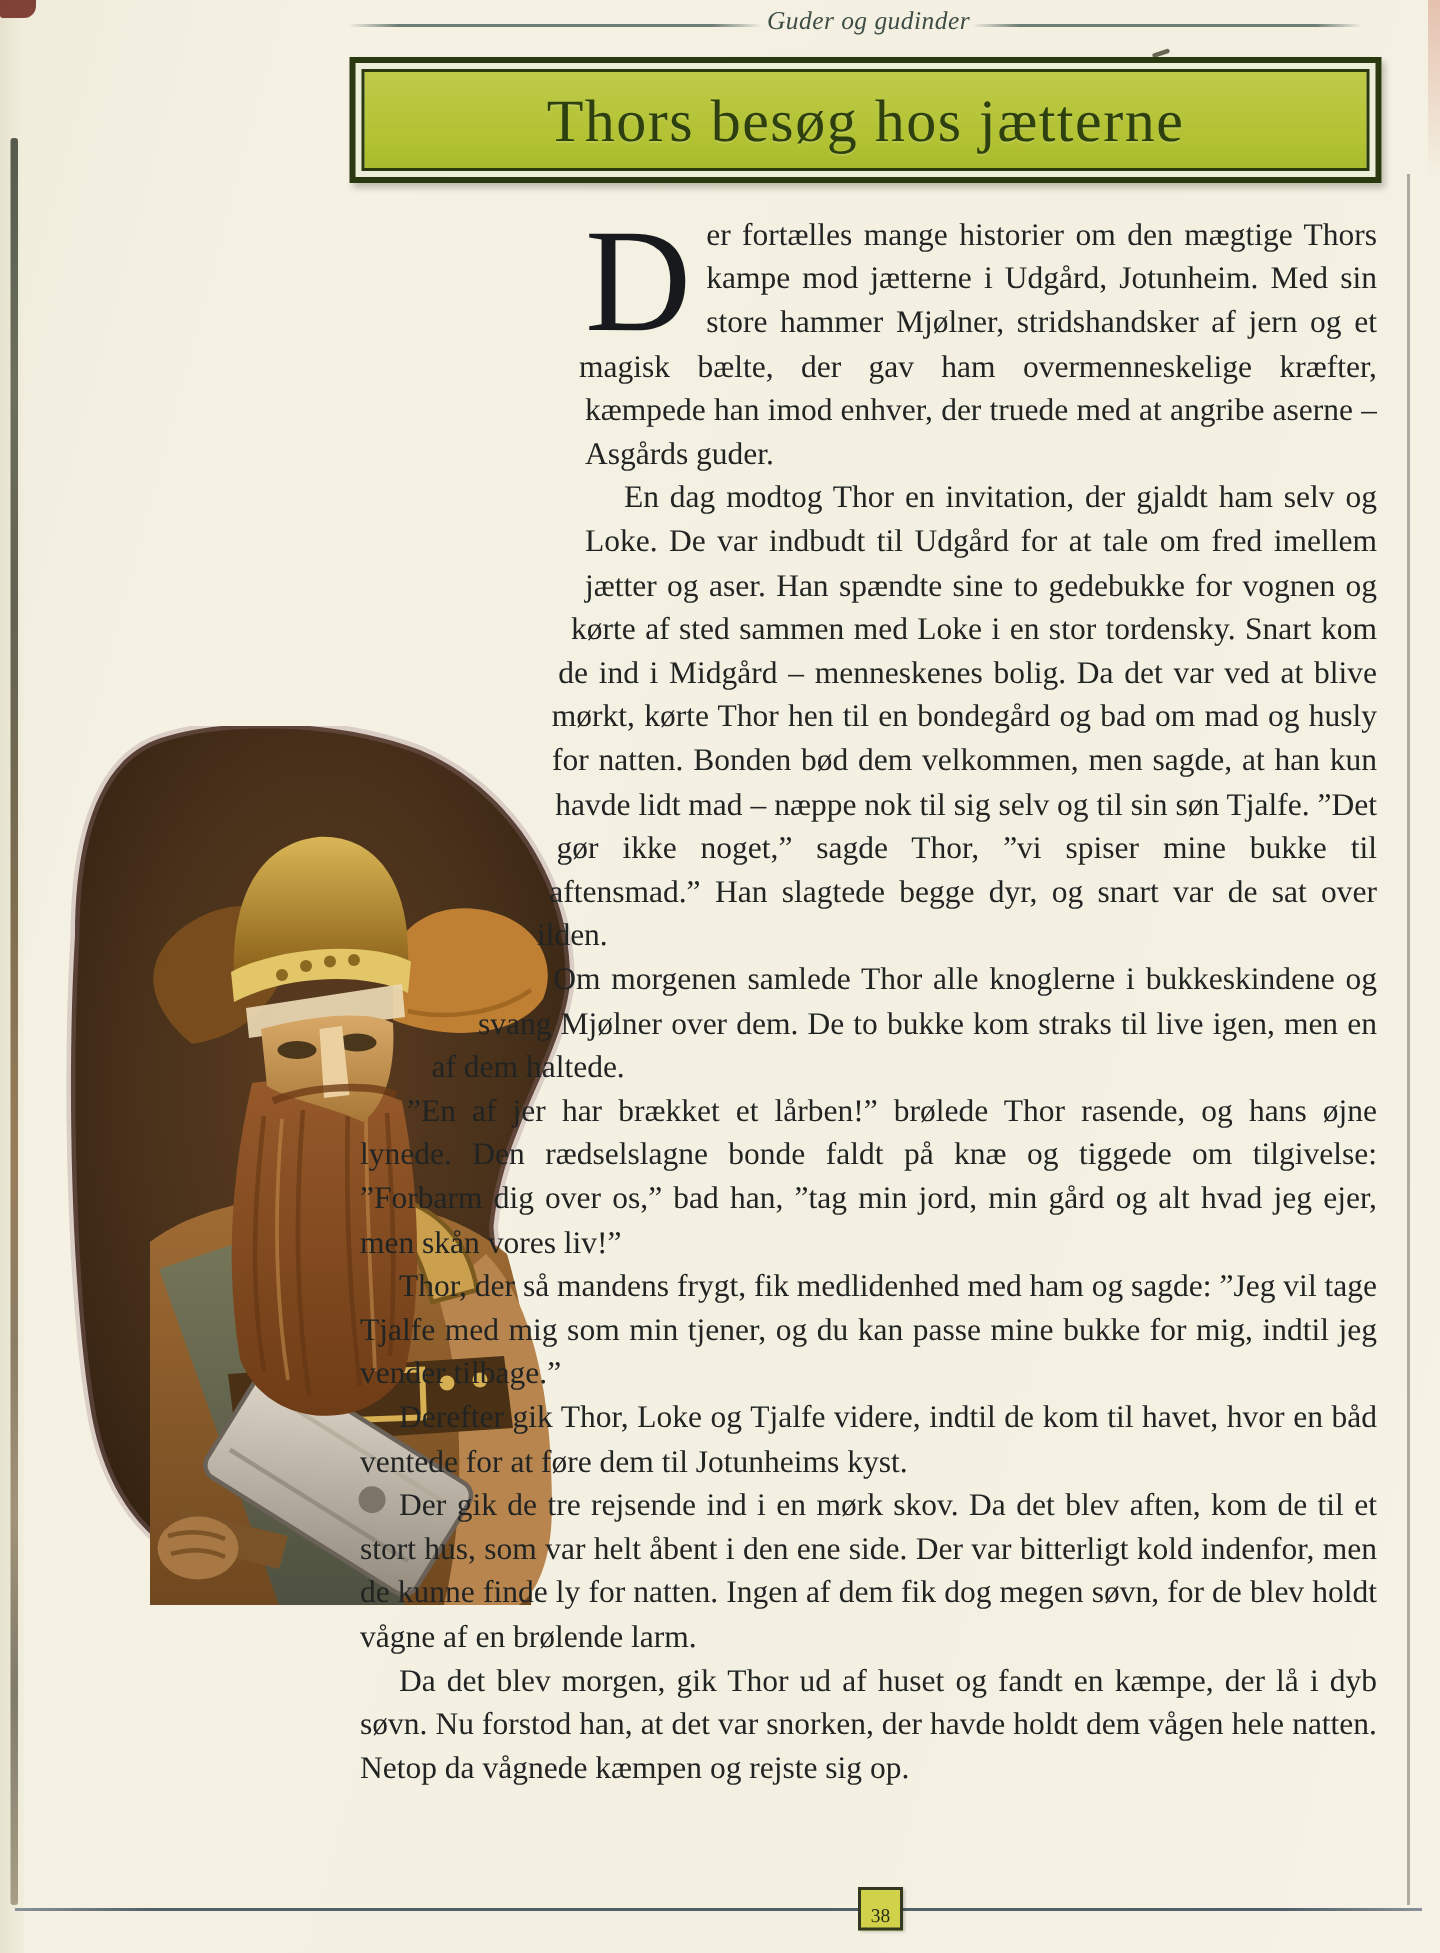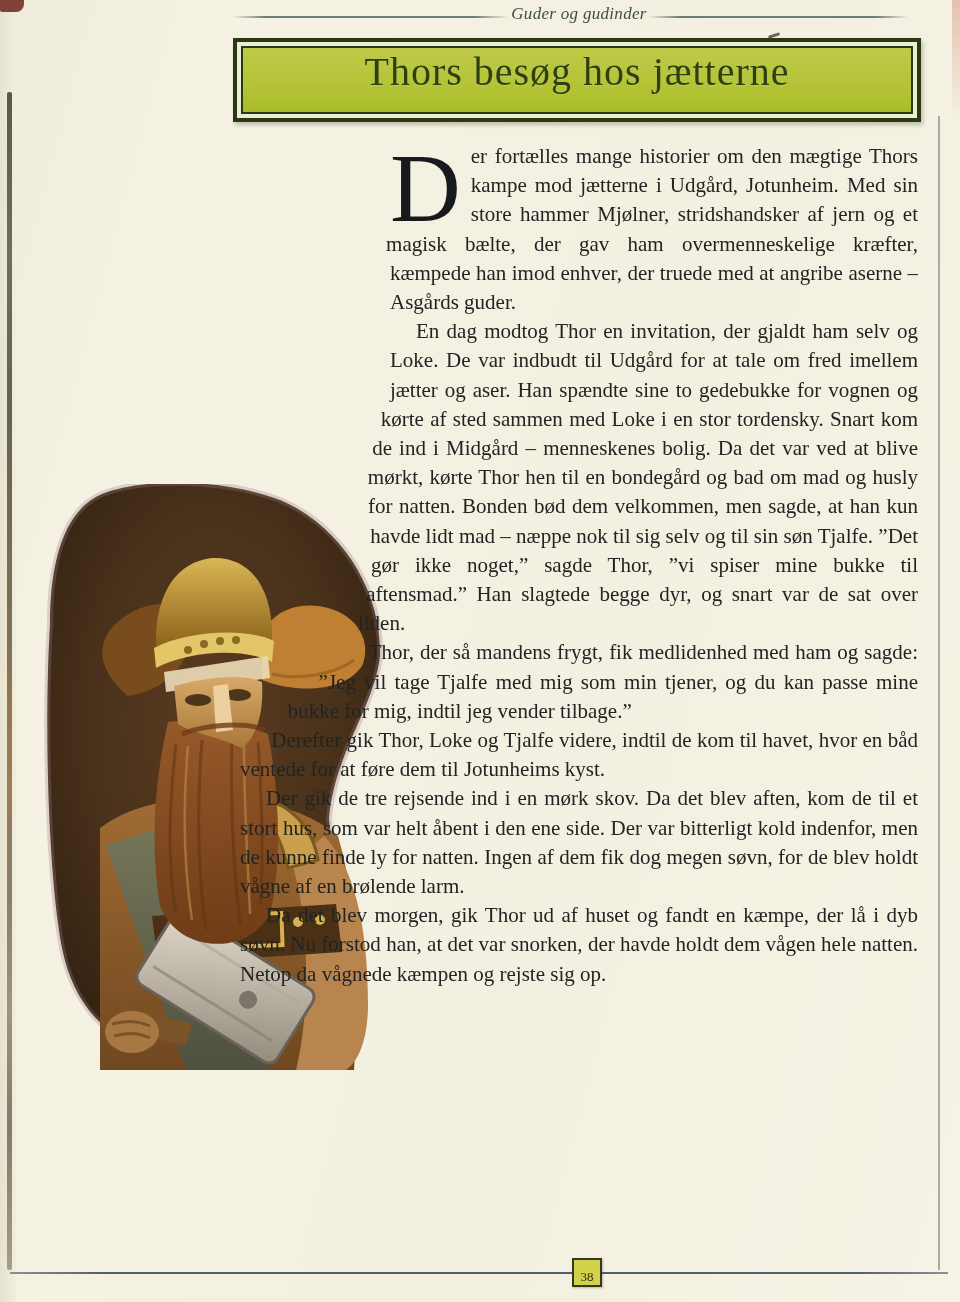--- a/index.html
+++ b/index.html
@@ -32,21 +32,21 @@
     background:linear-gradient(90deg, rgba(110,126,118,0), #6e7e76 12%, #6e7e76 88%, rgba(110,126,118,0)); }
   .head-rule.left  { left:232px; width:276px; }
   .head-rule.right { left:648px; width:260px; }
 
   
   .title-box { position:absolute; left:233px; top:38px; width:688px; height:84px;
     border:4px solid #2b3910; background:#edeeda; padding:4px;
     box-shadow:2px 3px 4px rgba(60,60,40,.28); }
   .title-box-inner { width:100%; height:100%; border:2px solid #2b3910;
     background:linear-gradient(#bfca49, #b2c232 70%, #a9ba2c);
-    display:flex; align-items:flex-start; justify-content:center; }
+    display:flex; align-items:center; justify-content:center; }
   .title-text { font-size:40px; color:#2e4010; letter-spacing:1px; text-shadow:0 1px 0 rgba(255,255,255,.15); }
 
   
   .article { position:absolute; left:240px; top:142px; width:678px; height:1118px;
     font-size:21px; line-height:29.2px; text-align:justify; color:#212423; z-index:2;
     overflow:hidden; }
   .article p { margin:0; text-indent:26px; }
   .article p.first { text-indent:0; }
   .dropcap { float:left; font-size:98px; line-height:76px; padding:8px 10px 0 0; color:#17191c; }
   .illus-spacer { float:left; width:150px; height:578px; margin-top:346px;
@@ -169,20 +169,22 @@
     <ellipse cx="202" cy="211" rx="13" ry="6" fill="#34250f" opacity="0.85"></ellipse>
     <path d="M177,202 L192,200 L197,246 L180,248 Z" fill="#ecd0a0"></path>
     <path d="M146,250 C170,240 212,238 228,246" stroke="#6e3c16" stroke-width="5" fill="none" opacity="0.8"></path>
   </svg>
 
   <div class="article">
     <div class="illus-spacer"></div>
 
   <p class="first"><span class="dropcap">D</span>er fortælles mange historier om den mægtige Thors kampe mod jætterne i Udgård, Jotunheim. Med sin store hammer Mjølner, stridshandsker af jern og et magisk bælte, der gav ham overmenneskelige kræfter, kæmpede han imod enhver, der truede med at angribe aserne – Asgårds guder.</p>
       <p>En dag modtog Thor en invitation, der gjaldt ham selv og Loke. De var indbudt til Udgård for at tale om fred imellem jætter og aser. Han spændte sine to gedebukke for vognen og kørte af sted sammen med Loke i en stor tordensky. Snart kom de ind i Midgård – menneskenes bolig. Da det var ved at blive mørkt, kørte Thor hen til en bondegård og bad om mad og husly for natten. Bonden bød dem velkommen, men sagde, at han kun havde lidt mad – næppe nok til sig selv og til sin søn Tjalfe. ”Det gør ikke noget,” sagde Thor, ”vi spiser mine bukke til aftensmad.” Han slagtede begge dyr, og snart var de sat over ilden.</p>
+      <p>Om morgenen samlede Thor alle knoglerne i bukkeskindene og svang Mjølner over dem. De to bukke kom straks til live igen, men en af dem haltede.</p>
+      <p>”En af jer har brækket et lårben!” brølede Thor rasende, og hans øjne lynede. Den rædselslagne bonde faldt på knæ og tiggede om tilgivelse: ”Forbarm dig over os,” bad han, ”tag min jord, min gård og alt hvad jeg ejer, men skån vores liv!”</p>
       <p>Thor, der så mandens frygt, fik medlidenhed med ham og sagde: ”Jeg vil tage Tjalfe med mig som min tjener, og du kan passe mine bukke for mig, indtil jeg vender tilbage.”</p>
       <p>Derefter gik Thor, Loke og Tjalfe videre, indtil de kom til havet, hvor en båd ventede for at føre dem til Jotunheims kyst.</p>
       <p>Der gik de tre rejsende ind i en mørk skov. Da det blev aften, kom de til et stort hus, som var helt åbent i den ene side. Der var bitterligt kold indenfor, men de kunne finde ly for natten. Ingen af dem fik dog megen søvn, for de blev holdt vågne af en brølende larm.</p>
       <p>Da det blev morgen, gik Thor ud af huset og fandt en kæmpe, der lå i dyb søvn. Nu forstod han, at det var snorken, der havde holdt dem vågen hele natten. Netop da vågnede kæmpen og rejste sig op.</p>
     </div>
 
   <div class="footer-rule"></div>
   <div class="page-number-box">
     <span>38</span>
   </div>

